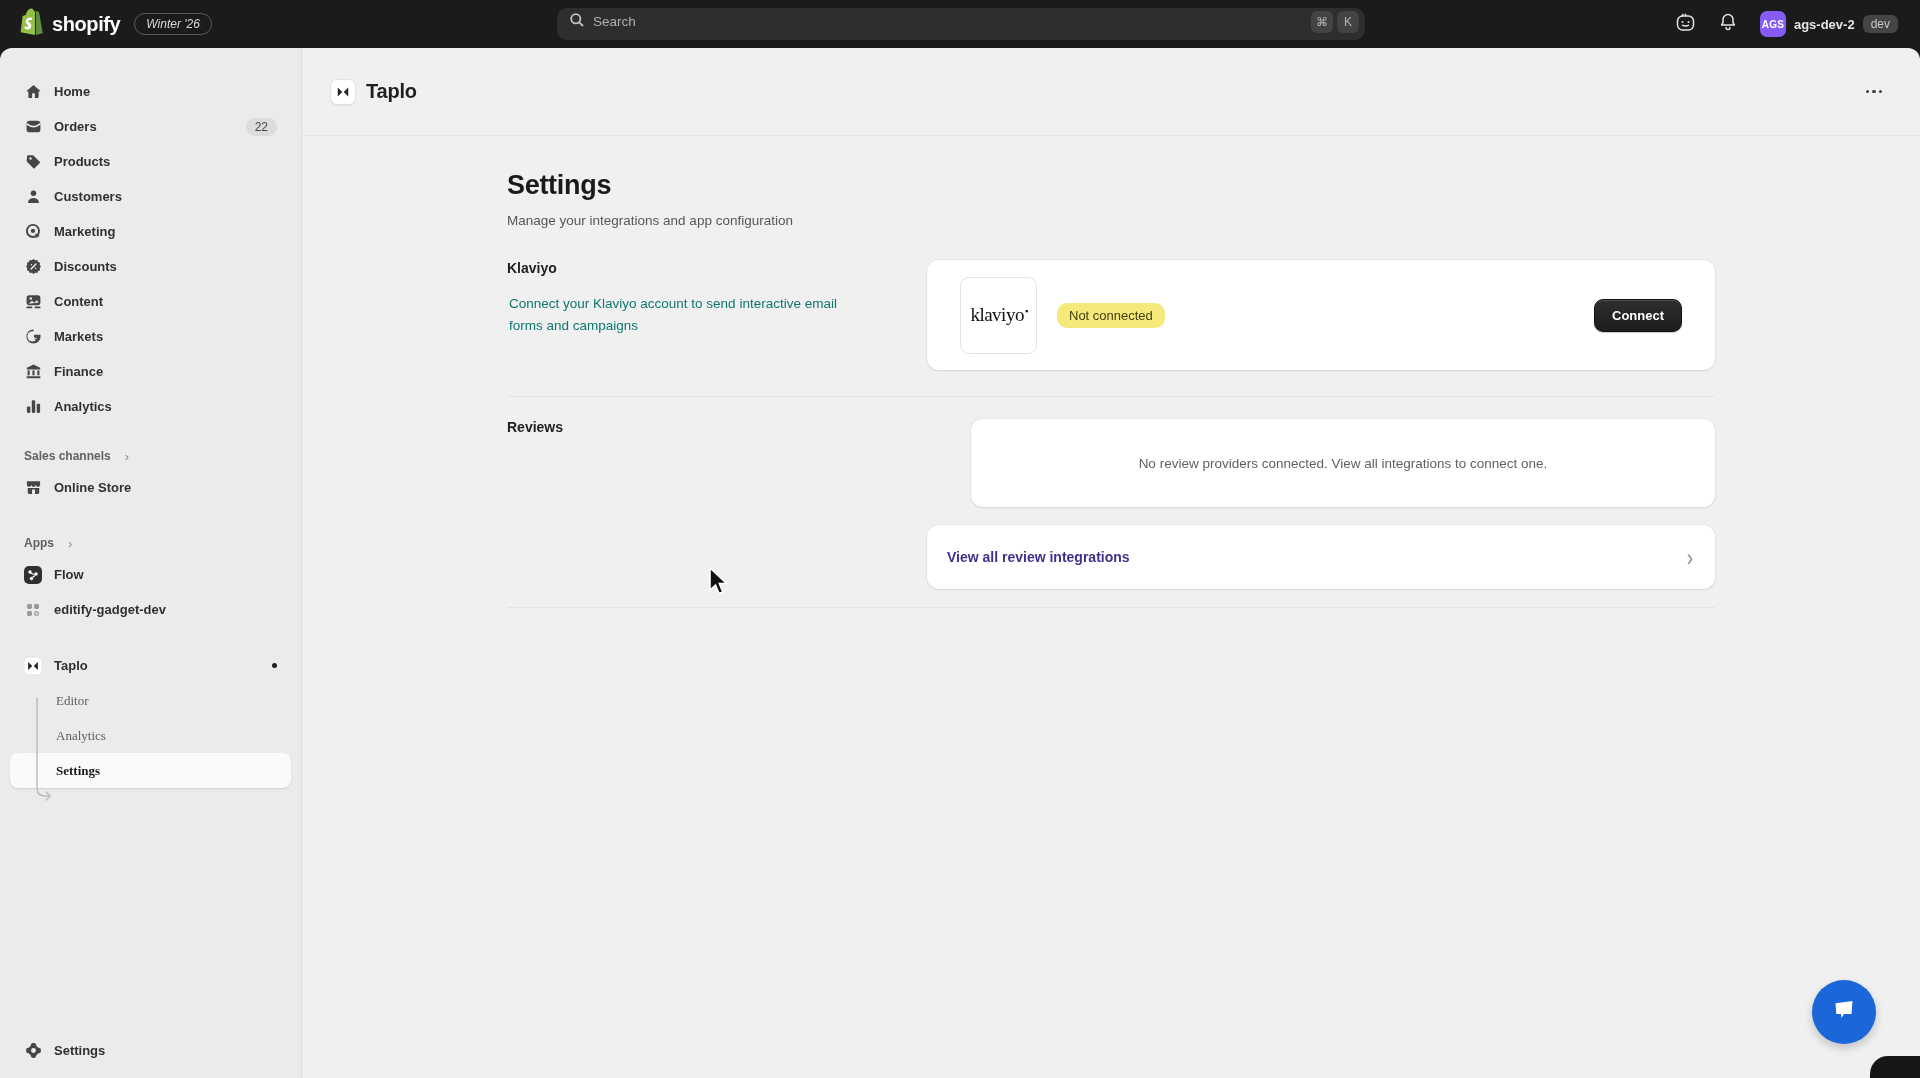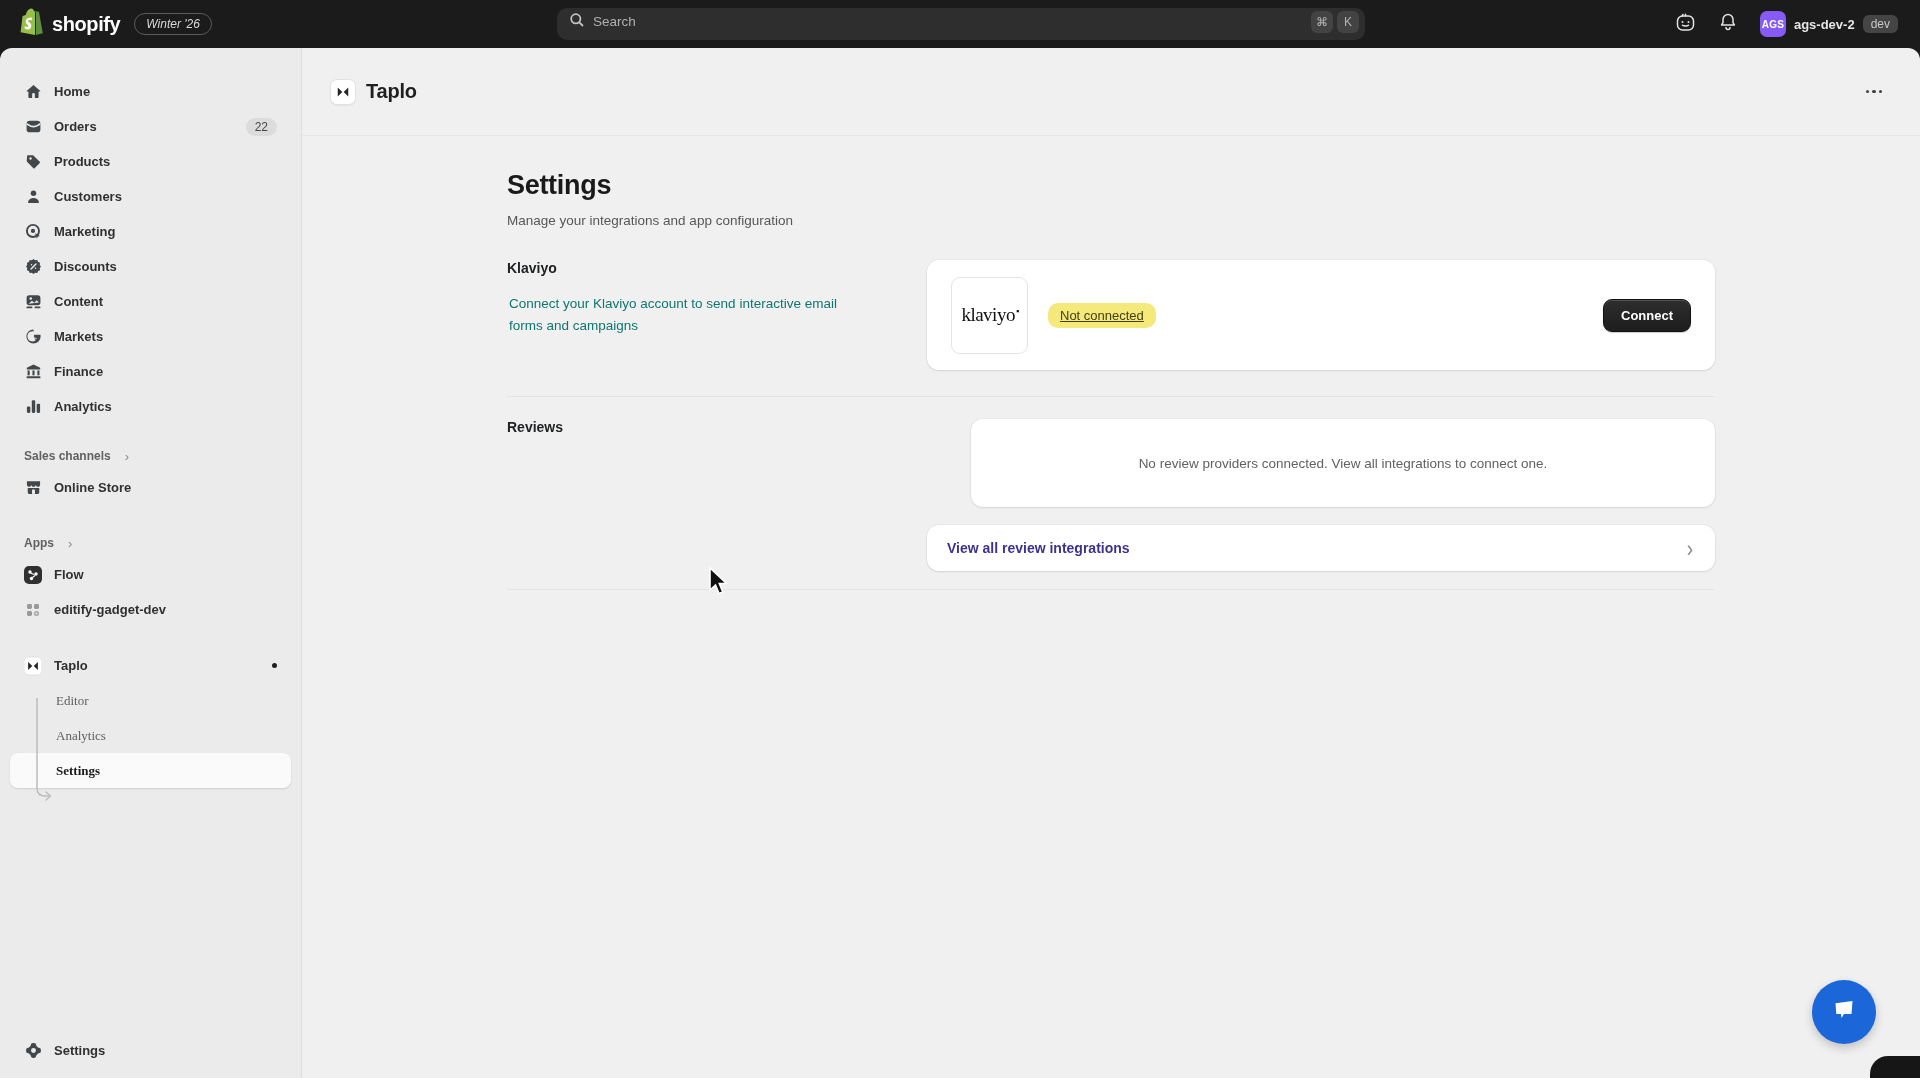--- a/index.html
+++ b/index.html
@@ -63,31 +63,31 @@
   .page-title { font-size:27px; font-weight:700; color:#1a1a1a; margin:0 0 12px; letter-spacing:-0.3px; }
   .page-subtitle { font-size:13.5px; color:#575757; margin:0; }
   .rows { margin-top:30px; }
   .settings-row { display:grid; grid-template-columns:420px 1fr; border-bottom:1px solid #e4e4e4; }
   .row-klaviyo { padding:2px 0 26px; }
   .row-reviews { padding:22px 0 18px; }
   .ann-title { font-size:14px; font-weight:700; color:#202223; margin:0 0 17px; }
   .ann-desc { font-size:13.5px; color:#0f766e; line-height:1.6; margin:2px; width:365px; }
 
   .card { background:#fff; border-radius:12px; box-shadow:0 1px 2px rgba(0,0,0,.09), 0 0 0 1px rgba(0,0,0,.03); }
-  .klaviyo-card { height:110px; display:flex; align-items:center; padding:0 24px; gap:20px; }
+  .klaviyo-card { height:110px; display:flex; align-items:center; padding:0 33px; gap:20px; }
   .klaviyo-logo-box { width:77px; height:77px; border:1px solid #e4e4e4; border-radius:9px; background:#fff; display:flex; align-items:center; justify-content:center; }
   .klaviyo-word { font-family:"Liberation Serif", serif; font-size:19px; color:#111; letter-spacing:-0.5px; position:relative; }
   .klaviyo-mark { font-size:9px; position:relative; top:-7px; left:1px; }
-  .status-badge { background:#f5e97c; color:#43400f; font-size:13px; font-weight:500; padding:5px 12px; border-radius:10px;text-decoration:underline; }
+  .status-badge { background:#f5e97c; color:#43400f; font-size:13px; font-weight:500; padding:5px 12px; border-radius:10px; }
   .spacer { flex:1; }
   .connect-btn { background:linear-gradient(180deg,#2e2e2e,#1d1d1d); border:1px solid #111; box-shadow:inset 0 1px 0 rgba(255,255,255,.18), 0 1px 1px rgba(0,0,0,.2); color:#fff; font-size:13px; font-weight:600; padding:8px 17px; border-radius:9px; cursor:pointer; font-family:inherit; }
 
   .empty-card { height:88px; display:flex; align-items:center; justify-content:center;margin-left:44px; }
   .empty-text { font-size:13.5px; color:#616161; }
-  .link-card { margin-top:18px; height:46px; display:flex; align-items:center; justify-content:space-between; padding:0 22px 0 20px; cursor:pointer; }
+  .link-card { margin-top:18px; height:64px; display:flex; align-items:center; justify-content:space-between; padding:0 22px 0 20px; cursor:pointer; }
   .link-label { font-size:14px; font-weight:600; color:#3e328c; }
   .link-chev { color:#8a8a8a; font-size:19px; line-height:1; transform:scaleY(1.25); }
 
   
   .chat-fab { position:absolute; left:1812px; top:980px; width:64px; height:64px; border-radius:50%; background:#1b66d9; display:flex; align-items:center; justify-content:center; box-shadow:0 4px 10px rgba(0,0,0,.2); cursor:pointer; }
   .corner-overlay { position:absolute; right:-22px; bottom:-22px; width:72px; height:44px; background:#161616; border-radius:18px; }
   .cursor { position:absolute; left:706px; top:566px; pointer-events:none; z-index:50; }
 </style>
 </head>
 <body>

